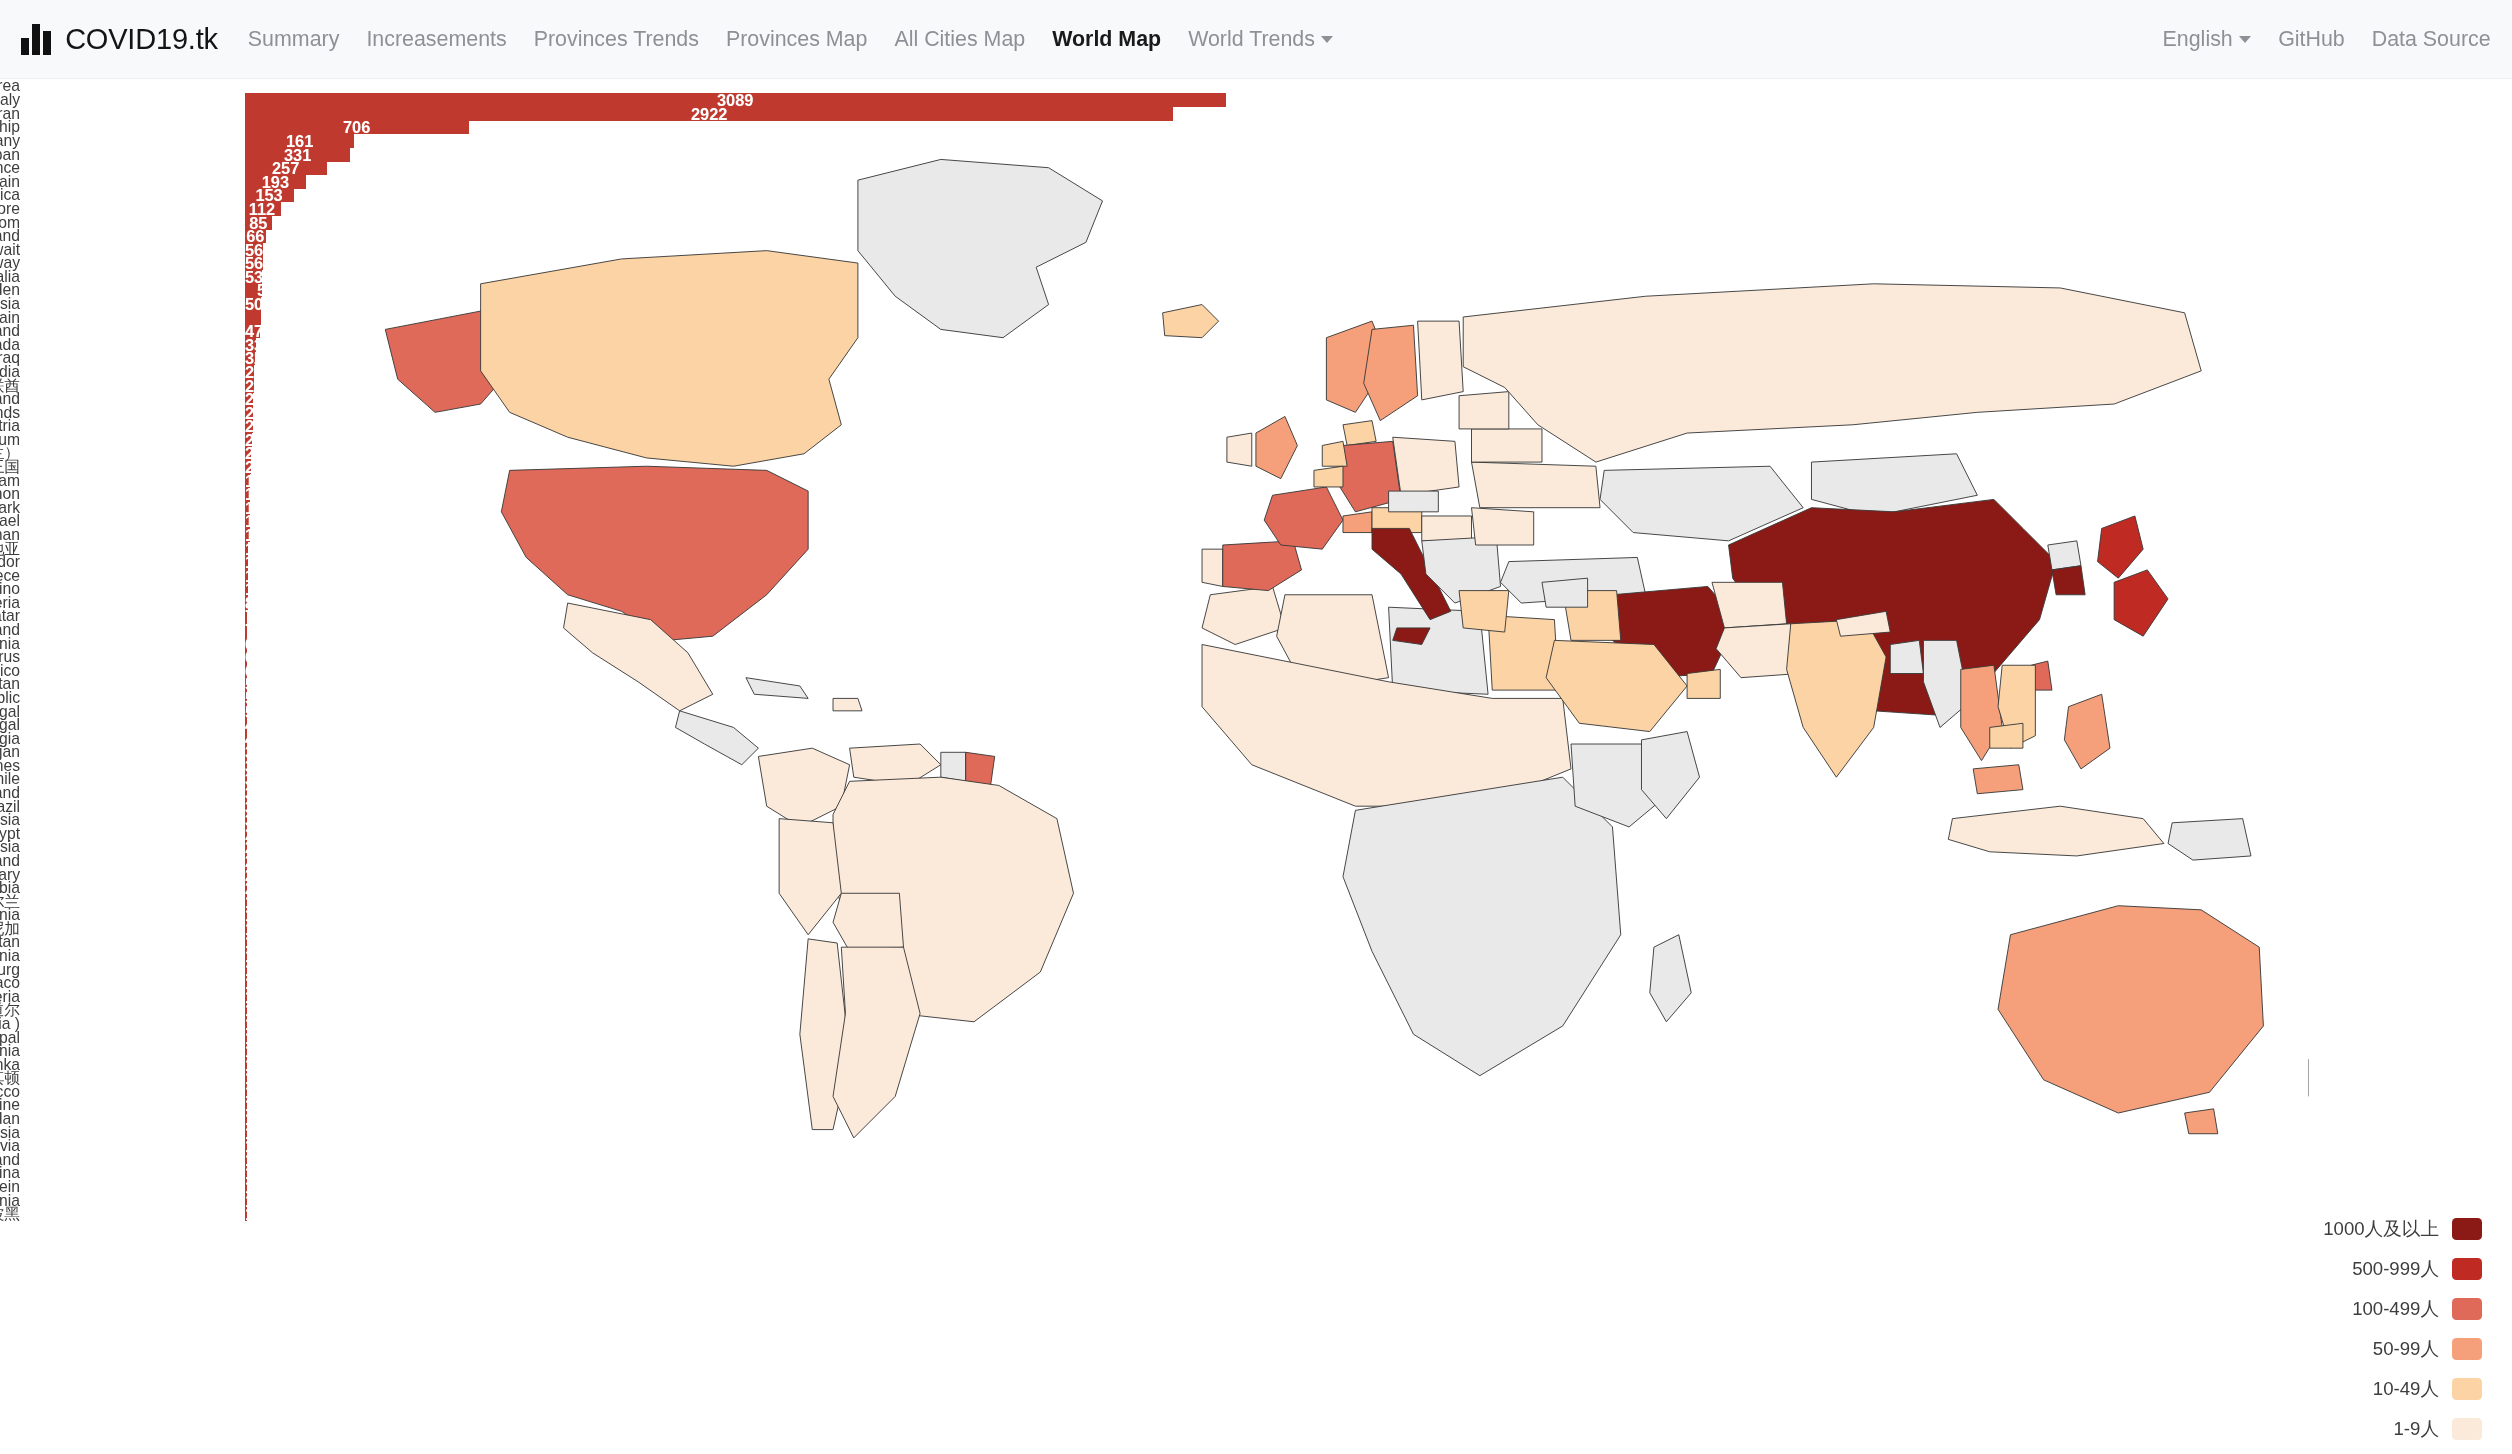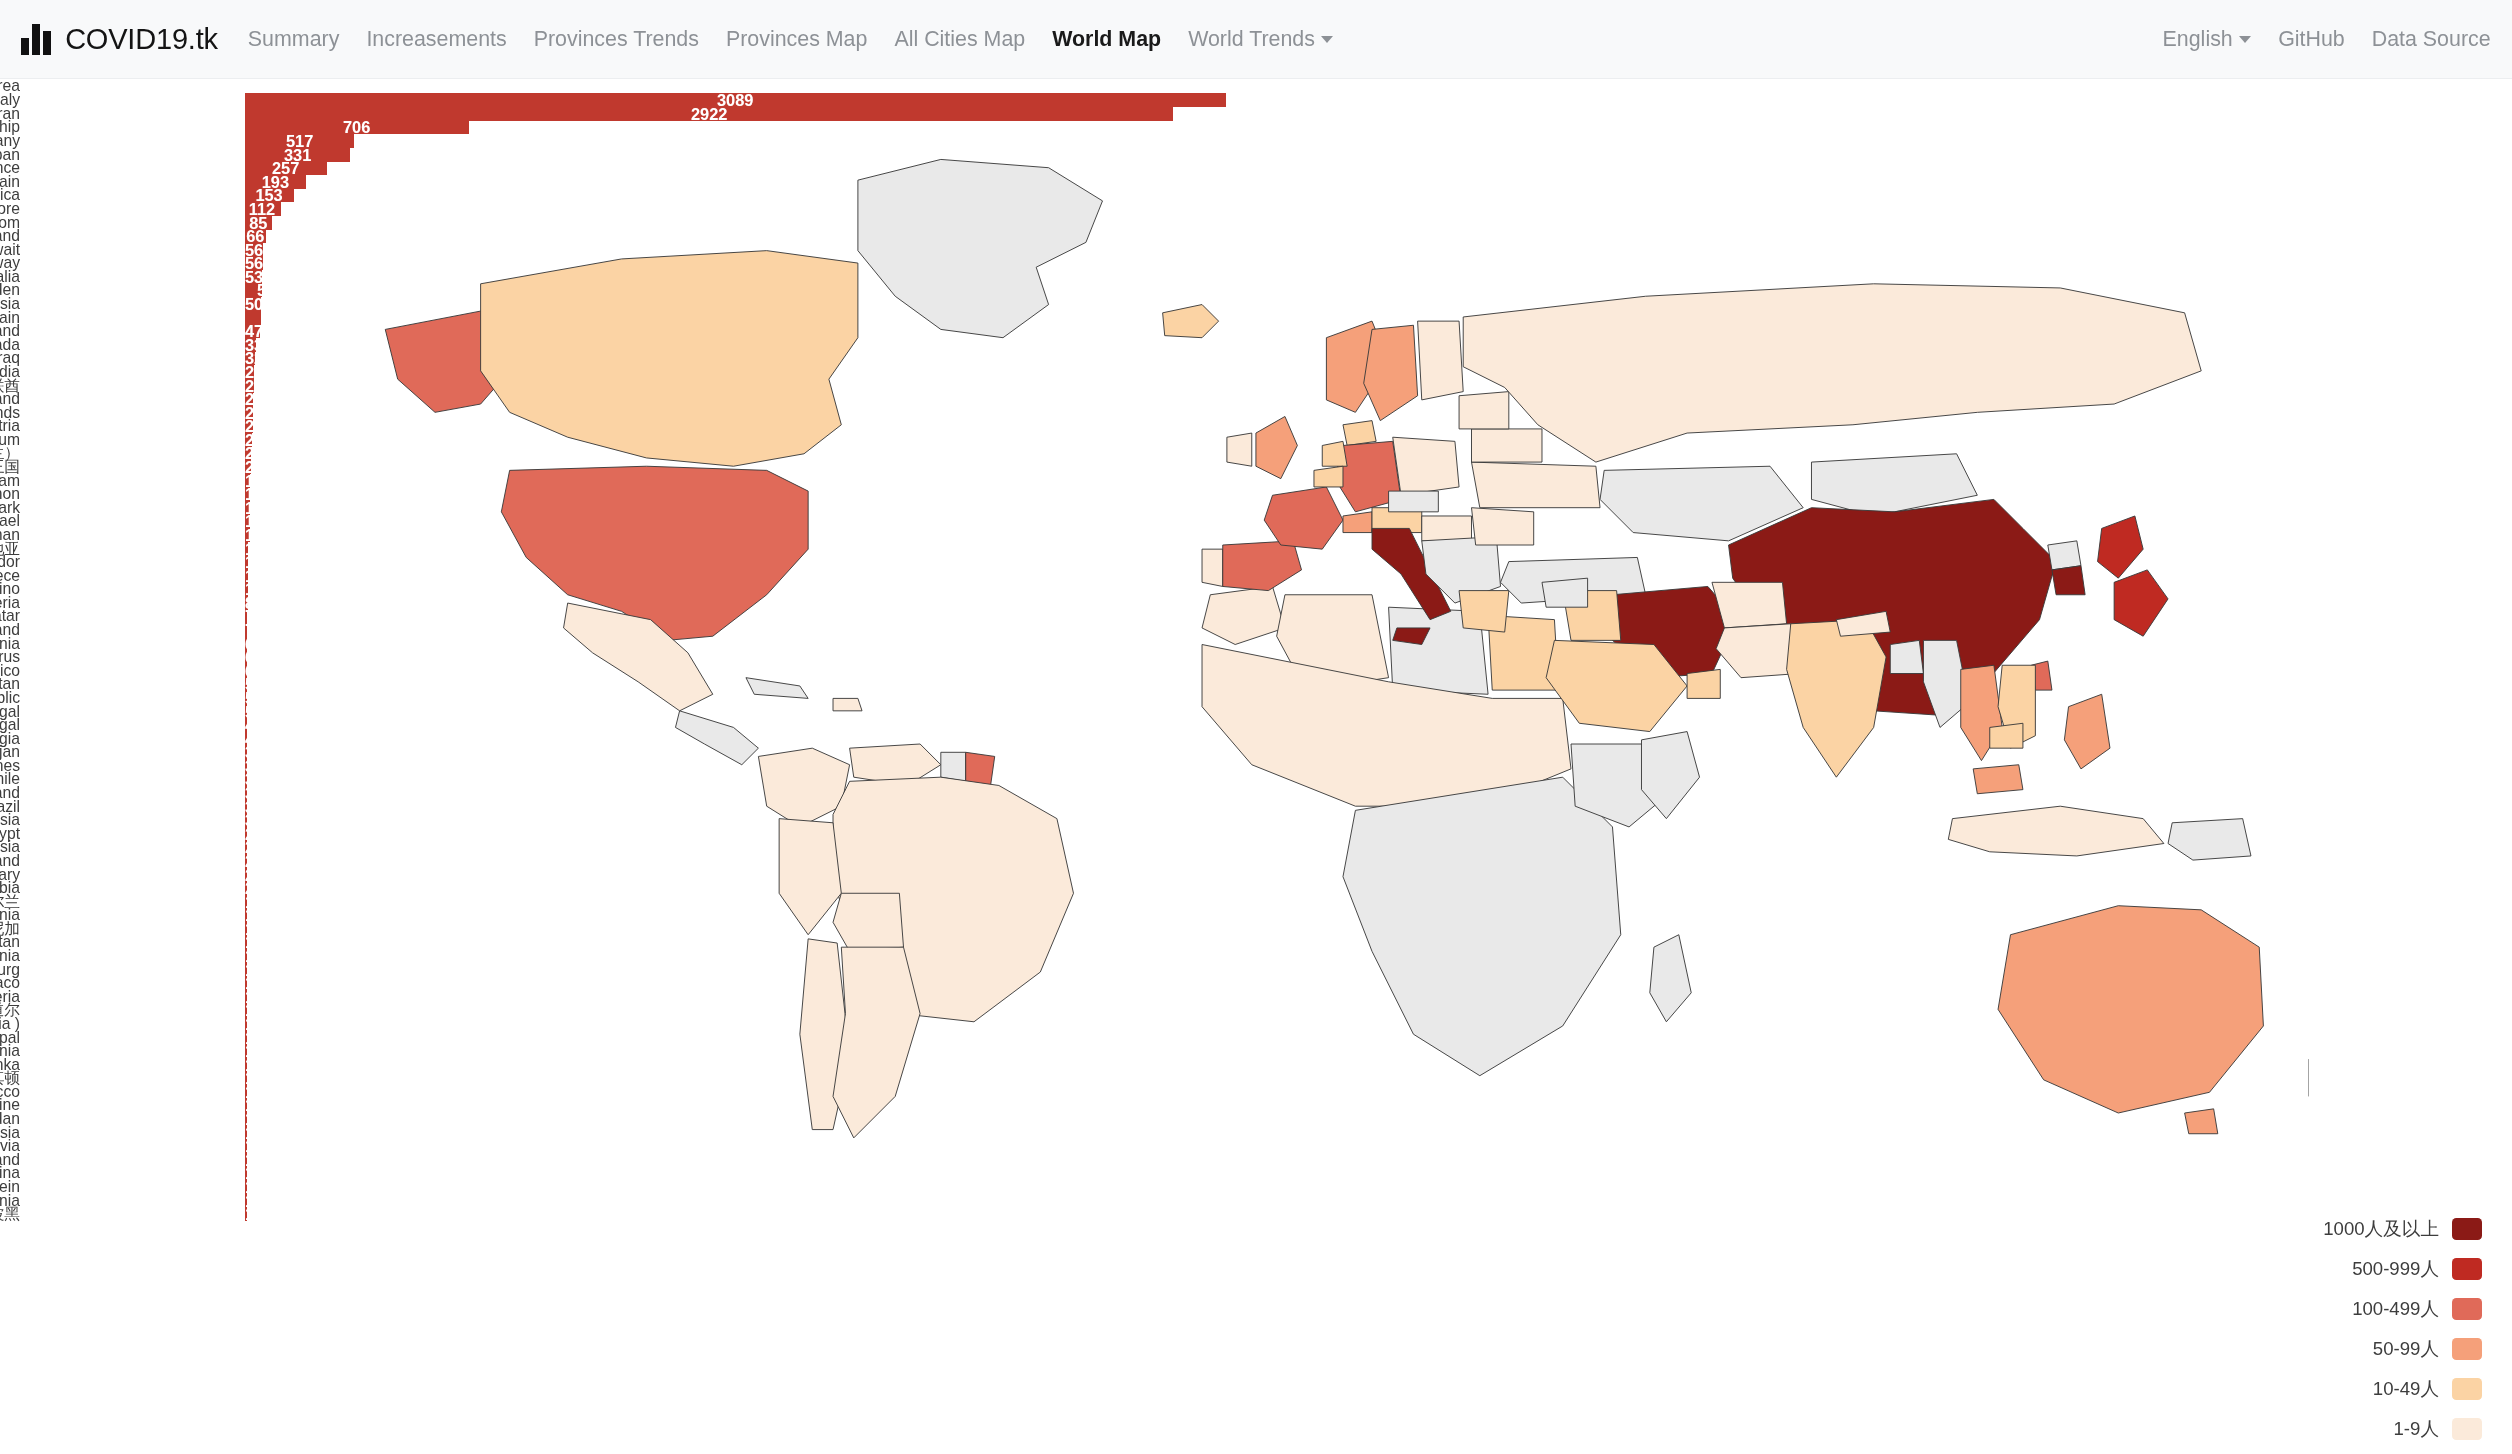--- a/index.html
+++ b/index.html
@@ -302,21 +302,21 @@
         <div class="bar-label">mond Princess Cruise Ship</div>
         <div class="bar-track">
           <div class="bar-fill" style="width: 224px; background: rgb(192, 57, 46);"></div>
           <div class="bar-value" style="left: 98px;">706</div>
         </div>
       </div>
       <div class="bar-row" style="top: 55px;">
         <div class="bar-label">Germany</div>
         <div class="bar-track">
           <div class="bar-fill" style="width: 109px; background: rgb(192, 57, 46);"></div>
-          <div class="bar-value" style="left: 41px;">517</div>
+          <div class="bar-value" style="left: 41px;">161</div>
         </div>
       </div>
       <div class="bar-row" style="top: 69px;">
         <div class="bar-label">Japan</div>
         <div class="bar-track">
           <div class="bar-fill" style="width: 105px; background: rgb(192, 57, 46);"></div>
           <div class="bar-value" style="left: 39px;">331</div>
         </div>
       </div>
       <div class="bar-row" style="top: 82px;">

